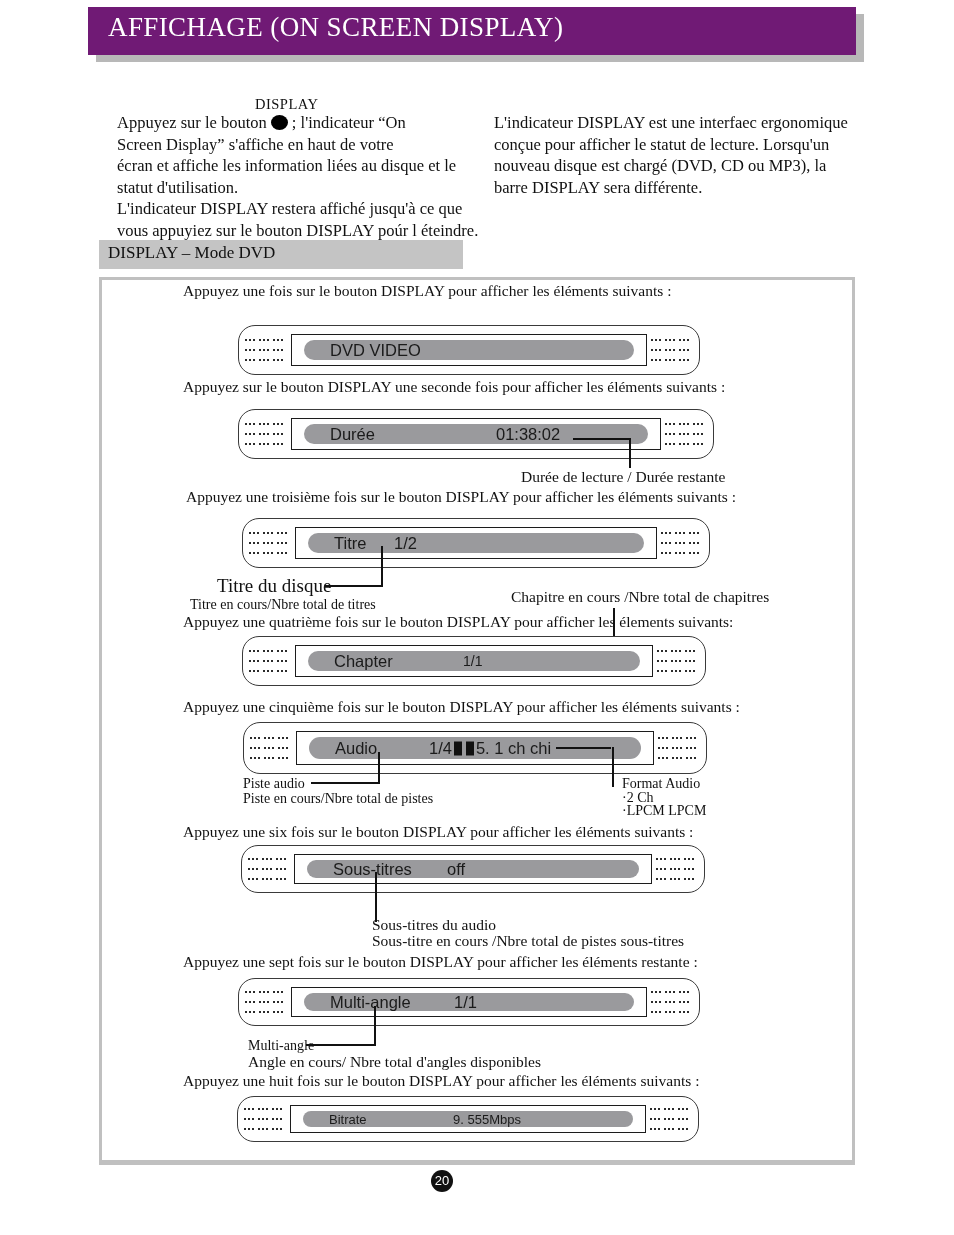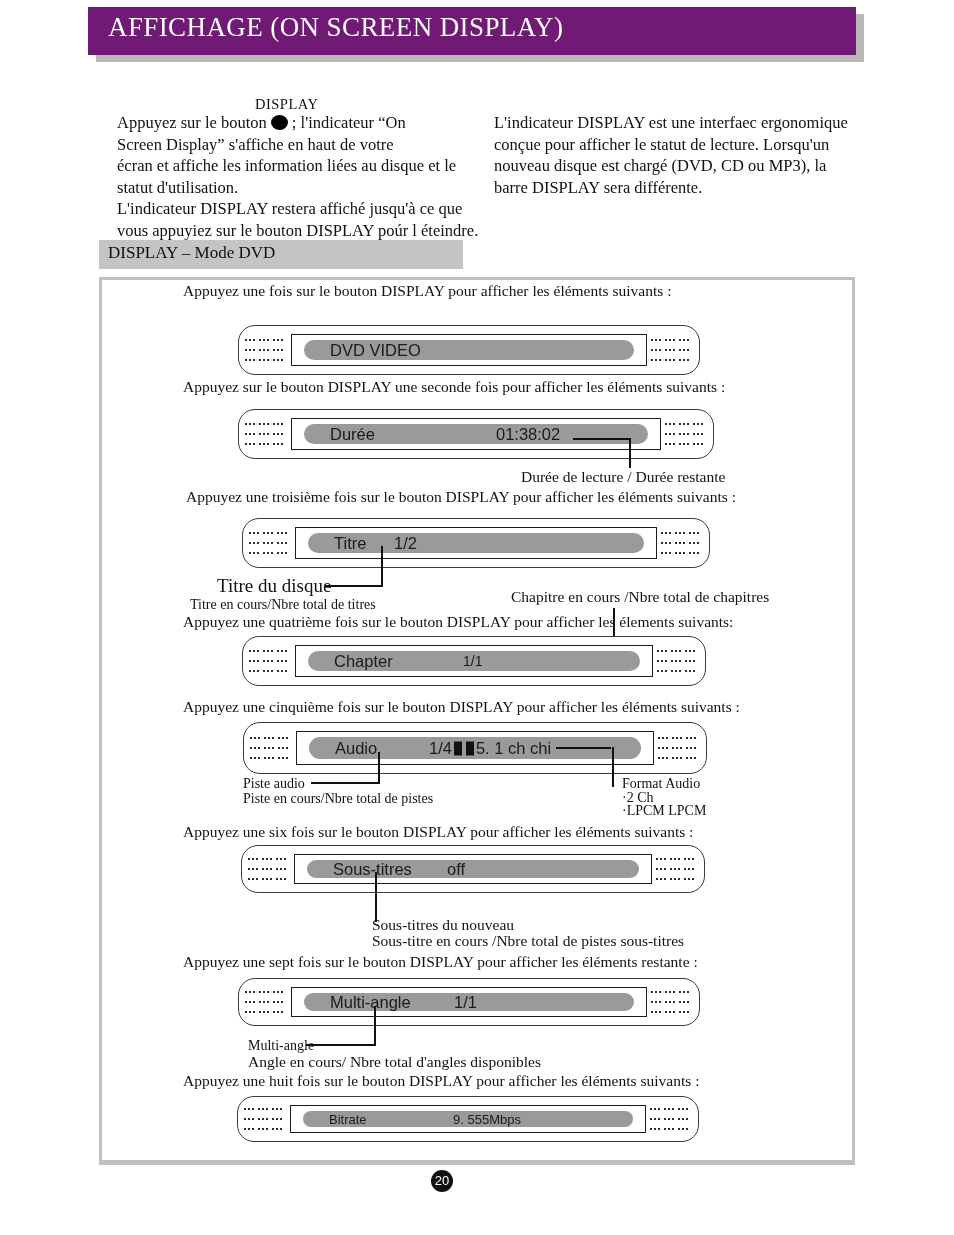--- a/index.html
+++ b/index.html
@@ -561,21 +561,21 @@
       </div>
   </div>
   <div class="osd-inner">
     <div class="osd-pill">
       <span class="pill-label">Sous-titres</span>
       <span class="pill-value" style="left:140px;">off</span>
     </div>
   </div>
 </div>
 <div class="ln v" style="left:375px; top:872px; height:50px;"></div>
-<div class="anno med" style="left:372px; top:916px;">Sous-titres du nouveau</div>
+<div class="anno med" style="left:372px; top:916px;">Sous-titres du audio</div>
 <div class="anno med" style="left:372px; top:932px;">Sous-titre en cours /Nbre total de pistes sous-titres</div>
 
 <div class="step-text" style="left:183px; top:953px;">Appuyez une  sept   fois sur le bouton  DISPLAY  pour afficher les éléments restante :</div>
 <div class="osd-box" style="left:238px; top:978px; width:462px; height:48px;">
   <div class="dots left">
     <div class="row">
         <div class="grp"></div>
         <div class="grp"></div>
         <div class="grp"></div>
       </div>

